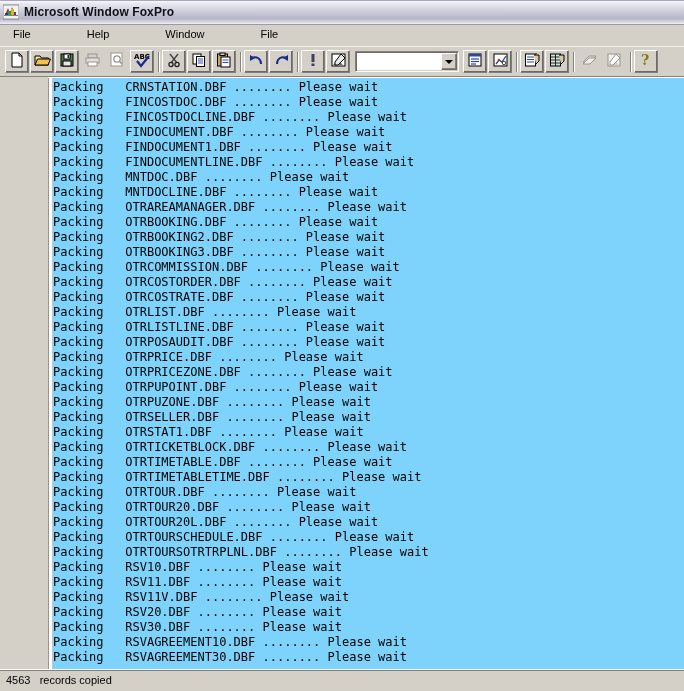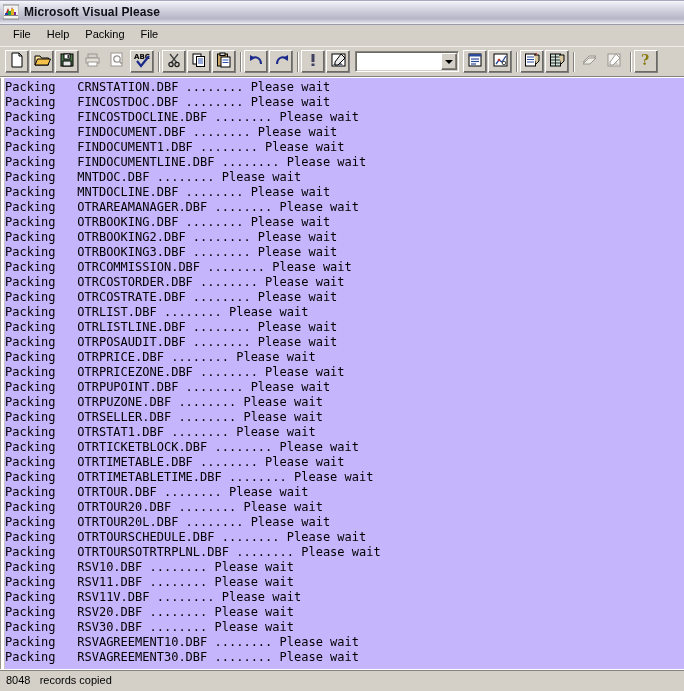--- a/index.html
+++ b/index.html
@@ -70,20 +70,21 @@
   
   .menubar {
     height: 21px;
     flex: 0 0 21px;
     display: flex;
     align-items: center;
     background: #d4d0c8;
     padding-left: 5px;
     box-sizing: border-box;
     border-bottom: 1px solid #d4d0c8;
+    gap: 40px;
   }
   .menu-item {
     font-size: 11px;
     color: #000000;
     padding: 2px 8px 3px 8px;
     line-height: 1;
     cursor: default;
     white-space: nowrap;
   }
 
@@ -176,24 +177,25 @@
   .arrow-dn {
     width: 0; height: 0;
     border-left: 4px solid transparent;
     border-right: 4px solid transparent;
     border-top: 4px solid #000000;
   }
 
   
   .client {
     flex: 1 1 auto;
-    background: #c4b5fd;
+    background: #7dd3fc;
     position: relative;
     overflow: hidden;
     border-top: 1px solid #ffffff;
+    margin-left: 48px;
   }
   .client-inner {
     position: absolute;
     left: 0; top: 0; right: 0; bottom: 0;
     overflow: hidden;
   }
   .edge-l {
     position: absolute;
     left: 0; top: 0; bottom: 0;
     width: 4px;
@@ -250,27 +252,27 @@
         <rect x="0" y="1" width="16" height="14" fill="#ffffff" stroke="#808080" stroke-width="1"></rect>
         <rect x="1" y="2" width="14" height="12" fill="#f2f2f2"></rect>
         <path d="M2 11 L5 4 L7 9 L9 3 L12 11 Z" fill="#c03020"></path>
         <rect x="2" y="9" width="3" height="3" fill="#2040b0"></rect>
         <rect x="5" y="7" width="3" height="5" fill="#20a040"></rect>
         <rect x="8" y="5" width="3" height="7" fill="#e0b020"></rect>
         <rect x="11" y="8" width="2" height="4" fill="#802090"></rect>
         <rect x="1" y="11" width="14" height="1" fill="#808080"></rect>
       </svg>
     </div>
-    <div class="title-text">Microsoft Visual Please</div>
+    <div class="title-text">Microsoft Window FoxPro</div>
   </div>
 
   <div class="menubar">
     <div class="menu-item">File</div>
     <div class="menu-item">Help</div>
-    <div class="menu-item">Packing</div>
+    <div class="menu-item">Window</div>
     <div class="menu-item">File</div>
   </div>
 
   <div class="toolbar">
 
     <div class="tb-btn raised">
       <span>
         <svg width="16" height="16" viewBox="0 0 16 16">
           <path d="M3 1 h7 l3 3 v11 h-10 z" fill="#ffffff" stroke="#000000" stroke-width="1"></path>
           <path d="M10 1 v3 h3" fill="none" stroke="#000000" stroke-width="1"></path>
@@ -498,16 +500,16 @@
   </div>
 
   <div class="client">
     <div class="client-inner">
       <div class="edge-l"></div>
       <div class="lines" id="output-lines"><div class="line">Packing   CRNSTATION.DBF ........ Please wait</div><div class="line">Packing   FINCOSTDOC.DBF ........ Please wait</div><div class="line">Packing   FINCOSTDOCLINE.DBF ........ Please wait</div><div class="line">Packing   FINDOCUMENT.DBF ........ Please wait</div><div class="line">Packing   FINDOCUMENT1.DBF ........ Please wait</div><div class="line">Packing   FINDOCUMENTLINE.DBF ........ Please wait</div><div class="line">Packing   MNTDOC.DBF ........ Please wait</div><div class="line">Packing   MNTDOCLINE.DBF ........ Please wait</div><div class="line">Packing   OTRAREAMANAGER.DBF ........ Please wait</div><div class="line">Packing   OTRBOOKING.DBF ........ Please wait</div><div class="line">Packing   OTRBOOKING2.DBF ........ Please wait</div><div class="line">Packing   OTRBOOKING3.DBF ........ Please wait</div><div class="line">Packing   OTRCOMMISSION.DBF ........ Please wait</div><div class="line">Packing   OTRCOSTORDER.DBF ........ Please wait</div><div class="line">Packing   OTRCOSTRATE.DBF ........ Please wait</div><div class="line">Packing   OTRLIST.DBF ........ Please wait</div><div class="line">Packing   OTRLISTLINE.DBF ........ Please wait</div><div class="line">Packing   OTRPOSAUDIT.DBF ........ Please wait</div><div class="line">Packing   OTRPRICE.DBF ........ Please wait</div><div class="line">Packing   OTRPRICEZONE.DBF ........ Please wait</div><div class="line">Packing   OTRPUPOINT.DBF ........ Please wait</div><div class="line">Packing   OTRPUZONE.DBF ........ Please wait</div><div class="line">Packing   OTRSELLER.DBF ........ Please wait</div><div class="line">Packing   OTRSTAT1.DBF ........ Please wait</div><div class="line">Packing   OTRTICKETBLOCK.DBF ........ Please wait</div><div class="line">Packing   OTRTIMETABLE.DBF ........ Please wait</div><div class="line">Packing   OTRTIMETABLETIME.DBF ........ Please wait</div><div class="line">Packing   OTRTOUR.DBF ........ Please wait</div><div class="line">Packing   OTRTOUR20.DBF ........ Please wait</div><div class="line">Packing   OTRTOUR20L.DBF ........ Please wait</div><div class="line">Packing   OTRTOURSCHEDULE.DBF ........ Please wait</div><div class="line">Packing   OTRTOURSOTRTRPLNL.DBF ........ Please wait</div><div class="line">Packing   RSV10.DBF ........ Please wait</div><div class="line">Packing   RSV11.DBF ........ Please wait</div><div class="line">Packing   RSV11V.DBF ........ Please wait</div><div class="line">Packing   RSV20.DBF ........ Please wait</div><div class="line">Packing   RSV30.DBF ........ Please wait</div><div class="line">Packing   RSVAGREEMENT10.DBF ........ Please wait</div><div class="line">Packing   RSVAGREEMENT30.DBF ........ Please wait</div></div>
     </div>
   </div>
 
   <div class="statusbar">
-    <div class="status-text">8048   records copied</div>
+    <div class="status-text">4563   records copied</div>
   </div>
 
 </div>
 
 </body></html>

